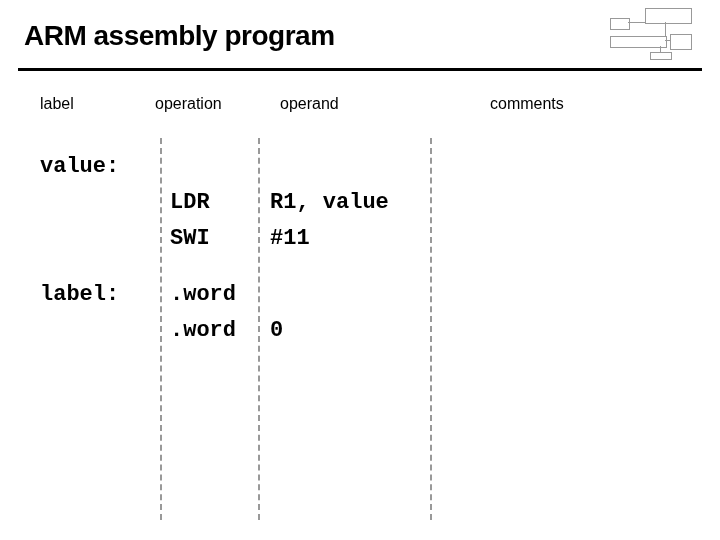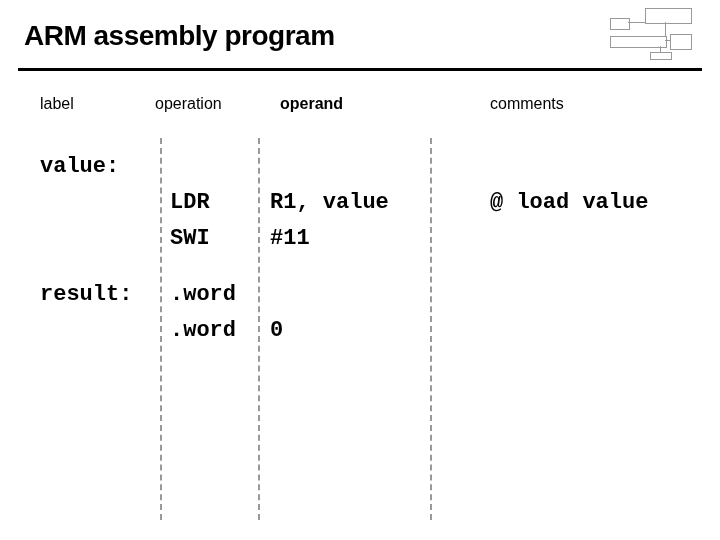--- a/index.html
+++ b/index.html
@@ -63,21 +63,21 @@
   }
   .headers {
     position: absolute;
     top: 0;
     left: 0;
     width: 100%;
   }
   .hdr { position: absolute; font-family: Verdana, Geneva, sans-serif; font-weight: normal; font-size: 16px; }
   .h-label   { left: 0px; }
   .h-op      { left: 115px; }
-  .h-operand { left: 240px; font-weight: bold; }
+  .h-operand { left: 240px; }
   .h-comm    { left: 450px; }
 
   .code {
     position: absolute;
     top: 58px;
     left: 0;
     width: 100%;
   }
   .row { position: relative; height: 36px; }
   .gap { height: 20px; }
@@ -126,33 +126,32 @@
     </div>
 
     <div class="code">
       <div class="row">
         <span class="c-label">value:</span>
       </div>
 
       <div class="row">
         <span class="c-op">LDR</span>
         <span class="c-operand">R1, value</span>
-        <span class="c-comm">@ load value</span>
       </div>
 
 
       <div class="row">
         <span class="c-op">SWI</span>
         <span class="c-operand">#11</span>
       </div>
 
       <div class="gap"></div>
 
       <div class="row">
-        <span class="c-label">result:</span>
+        <span class="c-label">label:</span>
         <span class="c-op">.word</span>
       </div>
 
       <div class="row">
         <span class="c-op">.word</span>
         <span class="c-operand">0</span>
       </div>
     </div>
   </div>
 </div>

